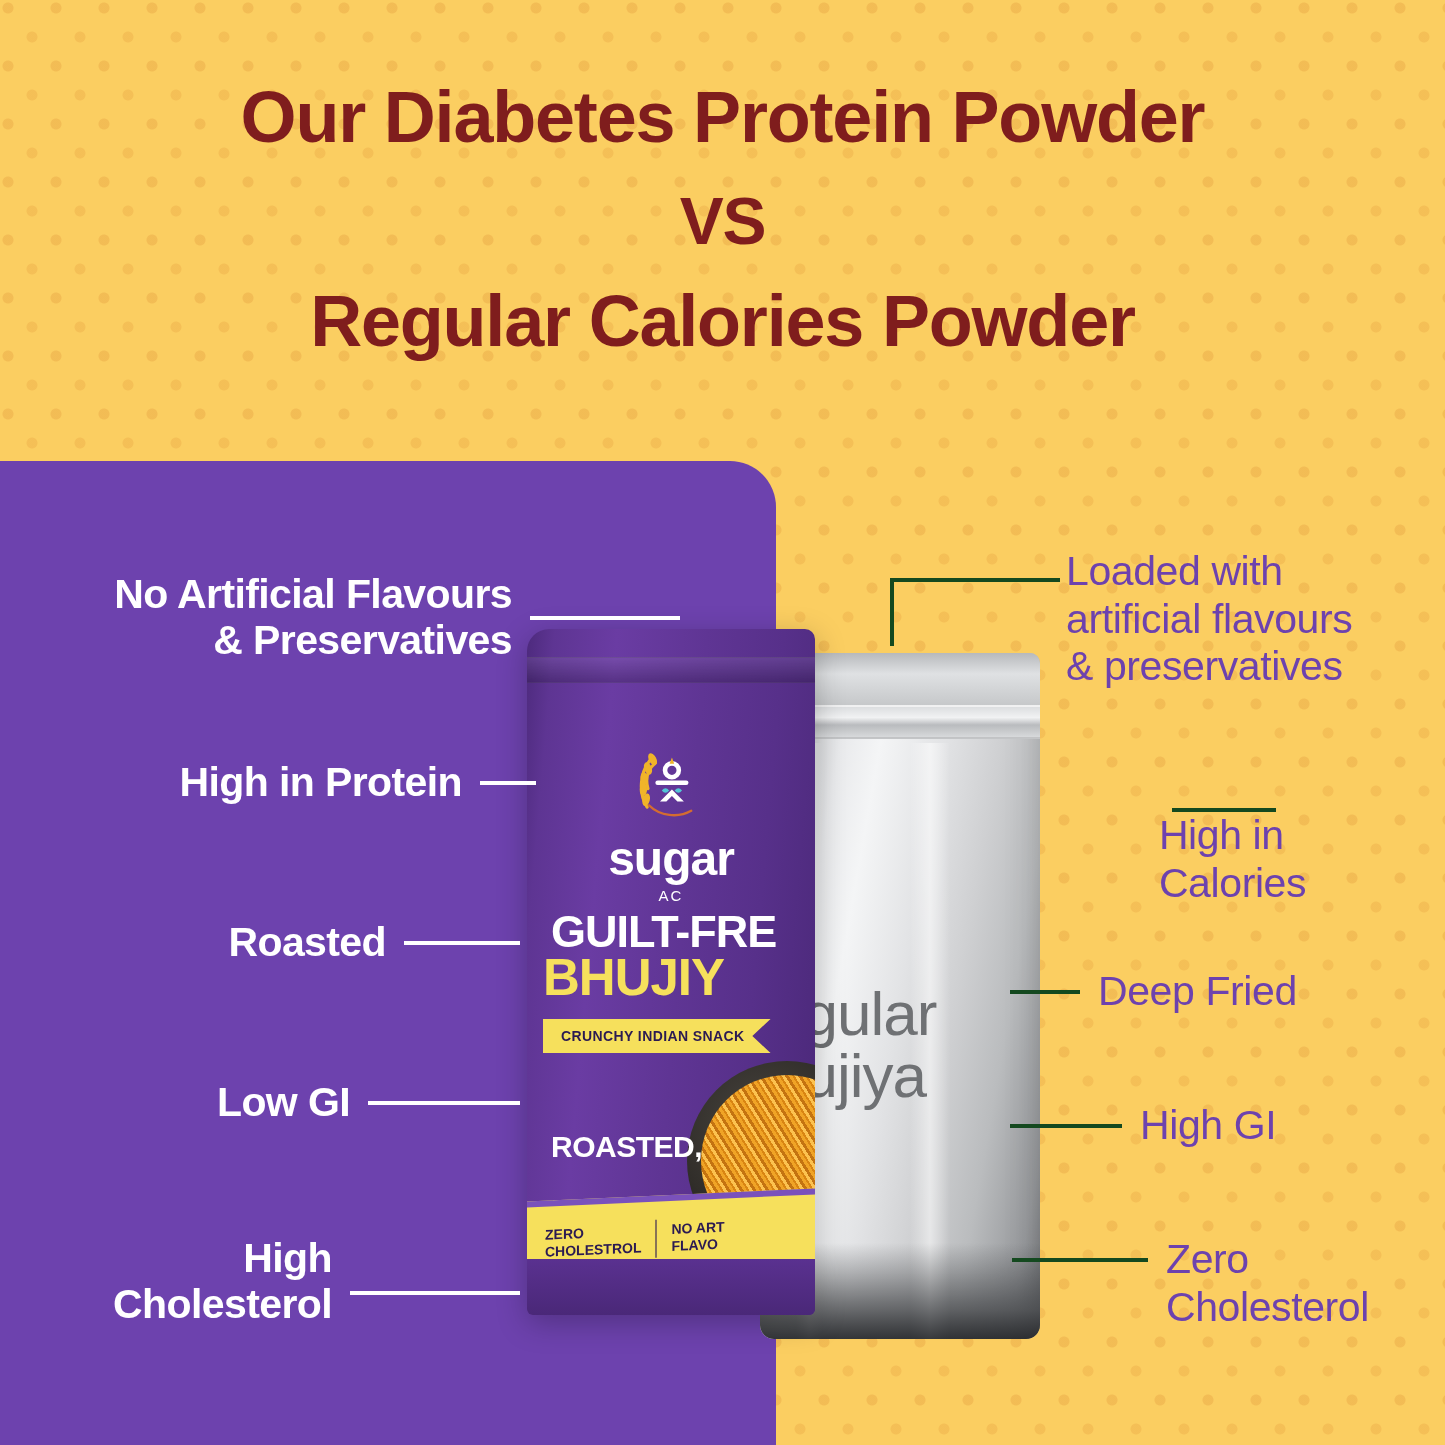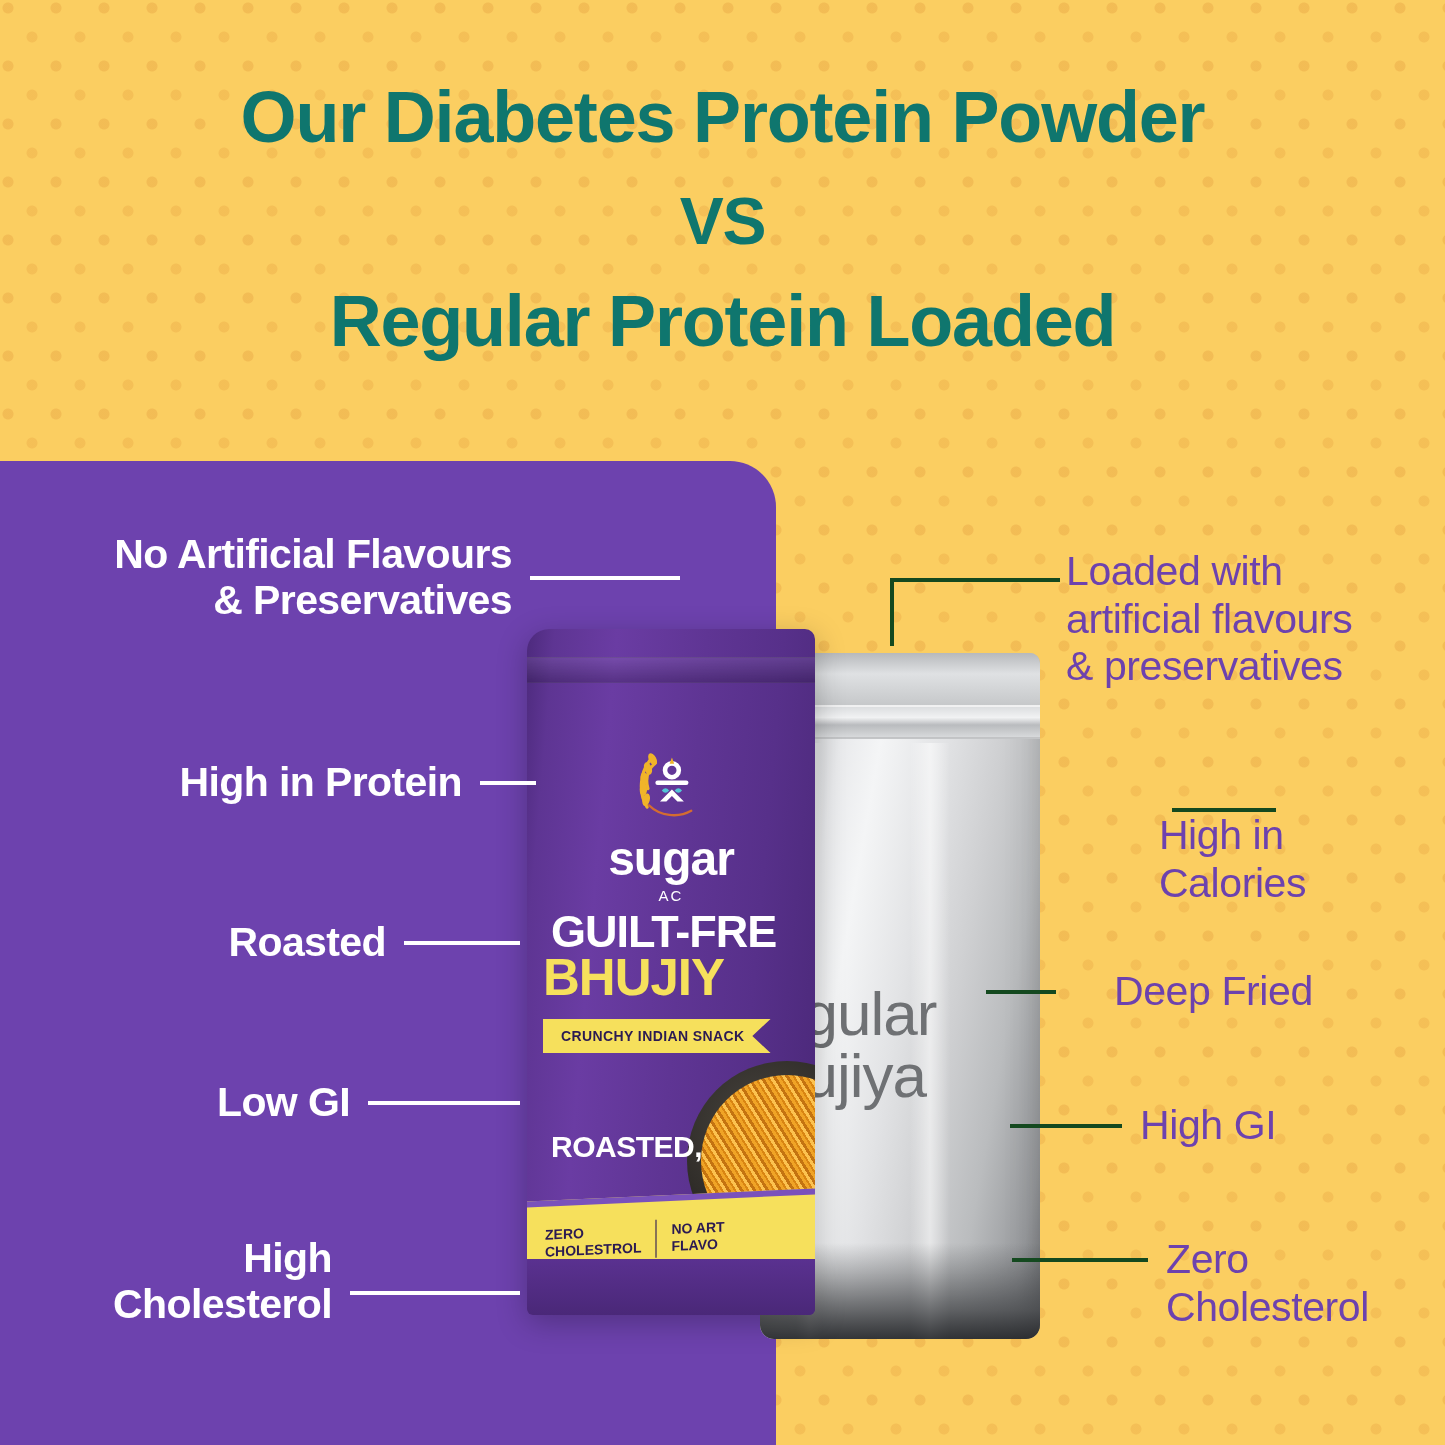--- a/index.html
+++ b/index.html
@@ -25,21 +25,21 @@
 
   
   #header{
     position:absolute; top:0; left:0; width:1445px; height:462px;
     z-index:3;
     display:flex; flex-direction:column;
     align-items:center; justify-content:flex-start;
     padding-top:78px;
   }
   .title-line{
-    color:#0f766e;
+    color:#7f1d1d;
     font-weight:bold;
     font-size:72px;
     line-height:1.10;
     letter-spacing:-1.2px;
     text-align:left;
     white-space:nowrap;
   }
   #title-vs{ font-size:66px; margin-top:28px; }
   #title-line-2{ margin-top:24px; }
 
@@ -229,21 +229,21 @@
 </head>
 <body>
 
 <div id="bg-texture"></div>
 
 <div id="purple-panel"></div>
 
 <div id="header">
   <div class="title-line" id="title-line-1">Our Diabetes Protein Powder</div>
   <div class="title-line" id="title-vs">VS</div>
-  <div class="title-line" id="title-line-2">Regular Protein Loaded</div>
+  <div class="title-line" id="title-line-2">Regular Calories Powder</div>
 </div>
 
 <div id="product-stage">
   <div id="pack-group">
 
     <div id="grey-pouch">
       <div id="grey-pouch-topseal"></div>
       <div id="grey-pouch-zip"></div>
       <div class="grey-crease" id="grey-crease-1"></div>
       <div class="grey-crease" id="grey-crease-2"></div>
@@ -305,21 +305,21 @@
 FLAVO</div>
       </div>
       <div id="pouch-foot"></div>
     </div>
 
   </div>
 
   <div id="split-veil" style="background:linear-gradient(90deg,rgba(255,255,255,0),rgba(255,255,255,0));"></div>
 </div>
 
-<div class="callout callout-left" style="left:0; top:532px; width:680px;">
+<div class="callout callout-left" style="left:0; top:572px; width:680px;">
   <div class="label-left">No Artificial Flavours
 &amp; Preservatives</div>
   <div class="line-left" style="width:150px;"></div>
 </div>
 <div class="elbow elbow-left" style="left:520px; top:576px; width:148px; height:68px; border-left:none; border-bottom:none;"></div>
 
 <div class="callout callout-left" style="left:0; top:760px; width:520px;margin-left:16px;">
   <div class="label-left">High in Protein</div>
   <div class="line-left" style="width:56px;"></div>
 </div>
@@ -346,21 +346,21 @@
 artificial flavours
 &amp; preservatives</div>
 </div>
 
 <div class="callout" style="left:1020px; top:782px; width:425px; align-items:center;flex-direction:column;">
   <div class="line-right" style="width:104px; margin-top:26px;"></div>
   <div class="label-right">High in
 Calories</div>
 </div>
 
-<div class="callout" style="left:986px; top:968px; width:435px;gap:40px;">
+<div class="callout" style="left:1010px; top:968px; width:435px;">
   <div class="line-right" style="width:70px;"></div>
   <div class="label-right">Deep Fried</div>
 </div>
 
 <div class="callout" style="left:1010px; top:1102px; width:435px;">
   <div class="line-right" style="width:112px;"></div>
   <div class="label-right">High GI</div>
 </div>
 
 <div class="callout" style="left:1012px; top:1236px; width:433px; align-items:flex-start;">

